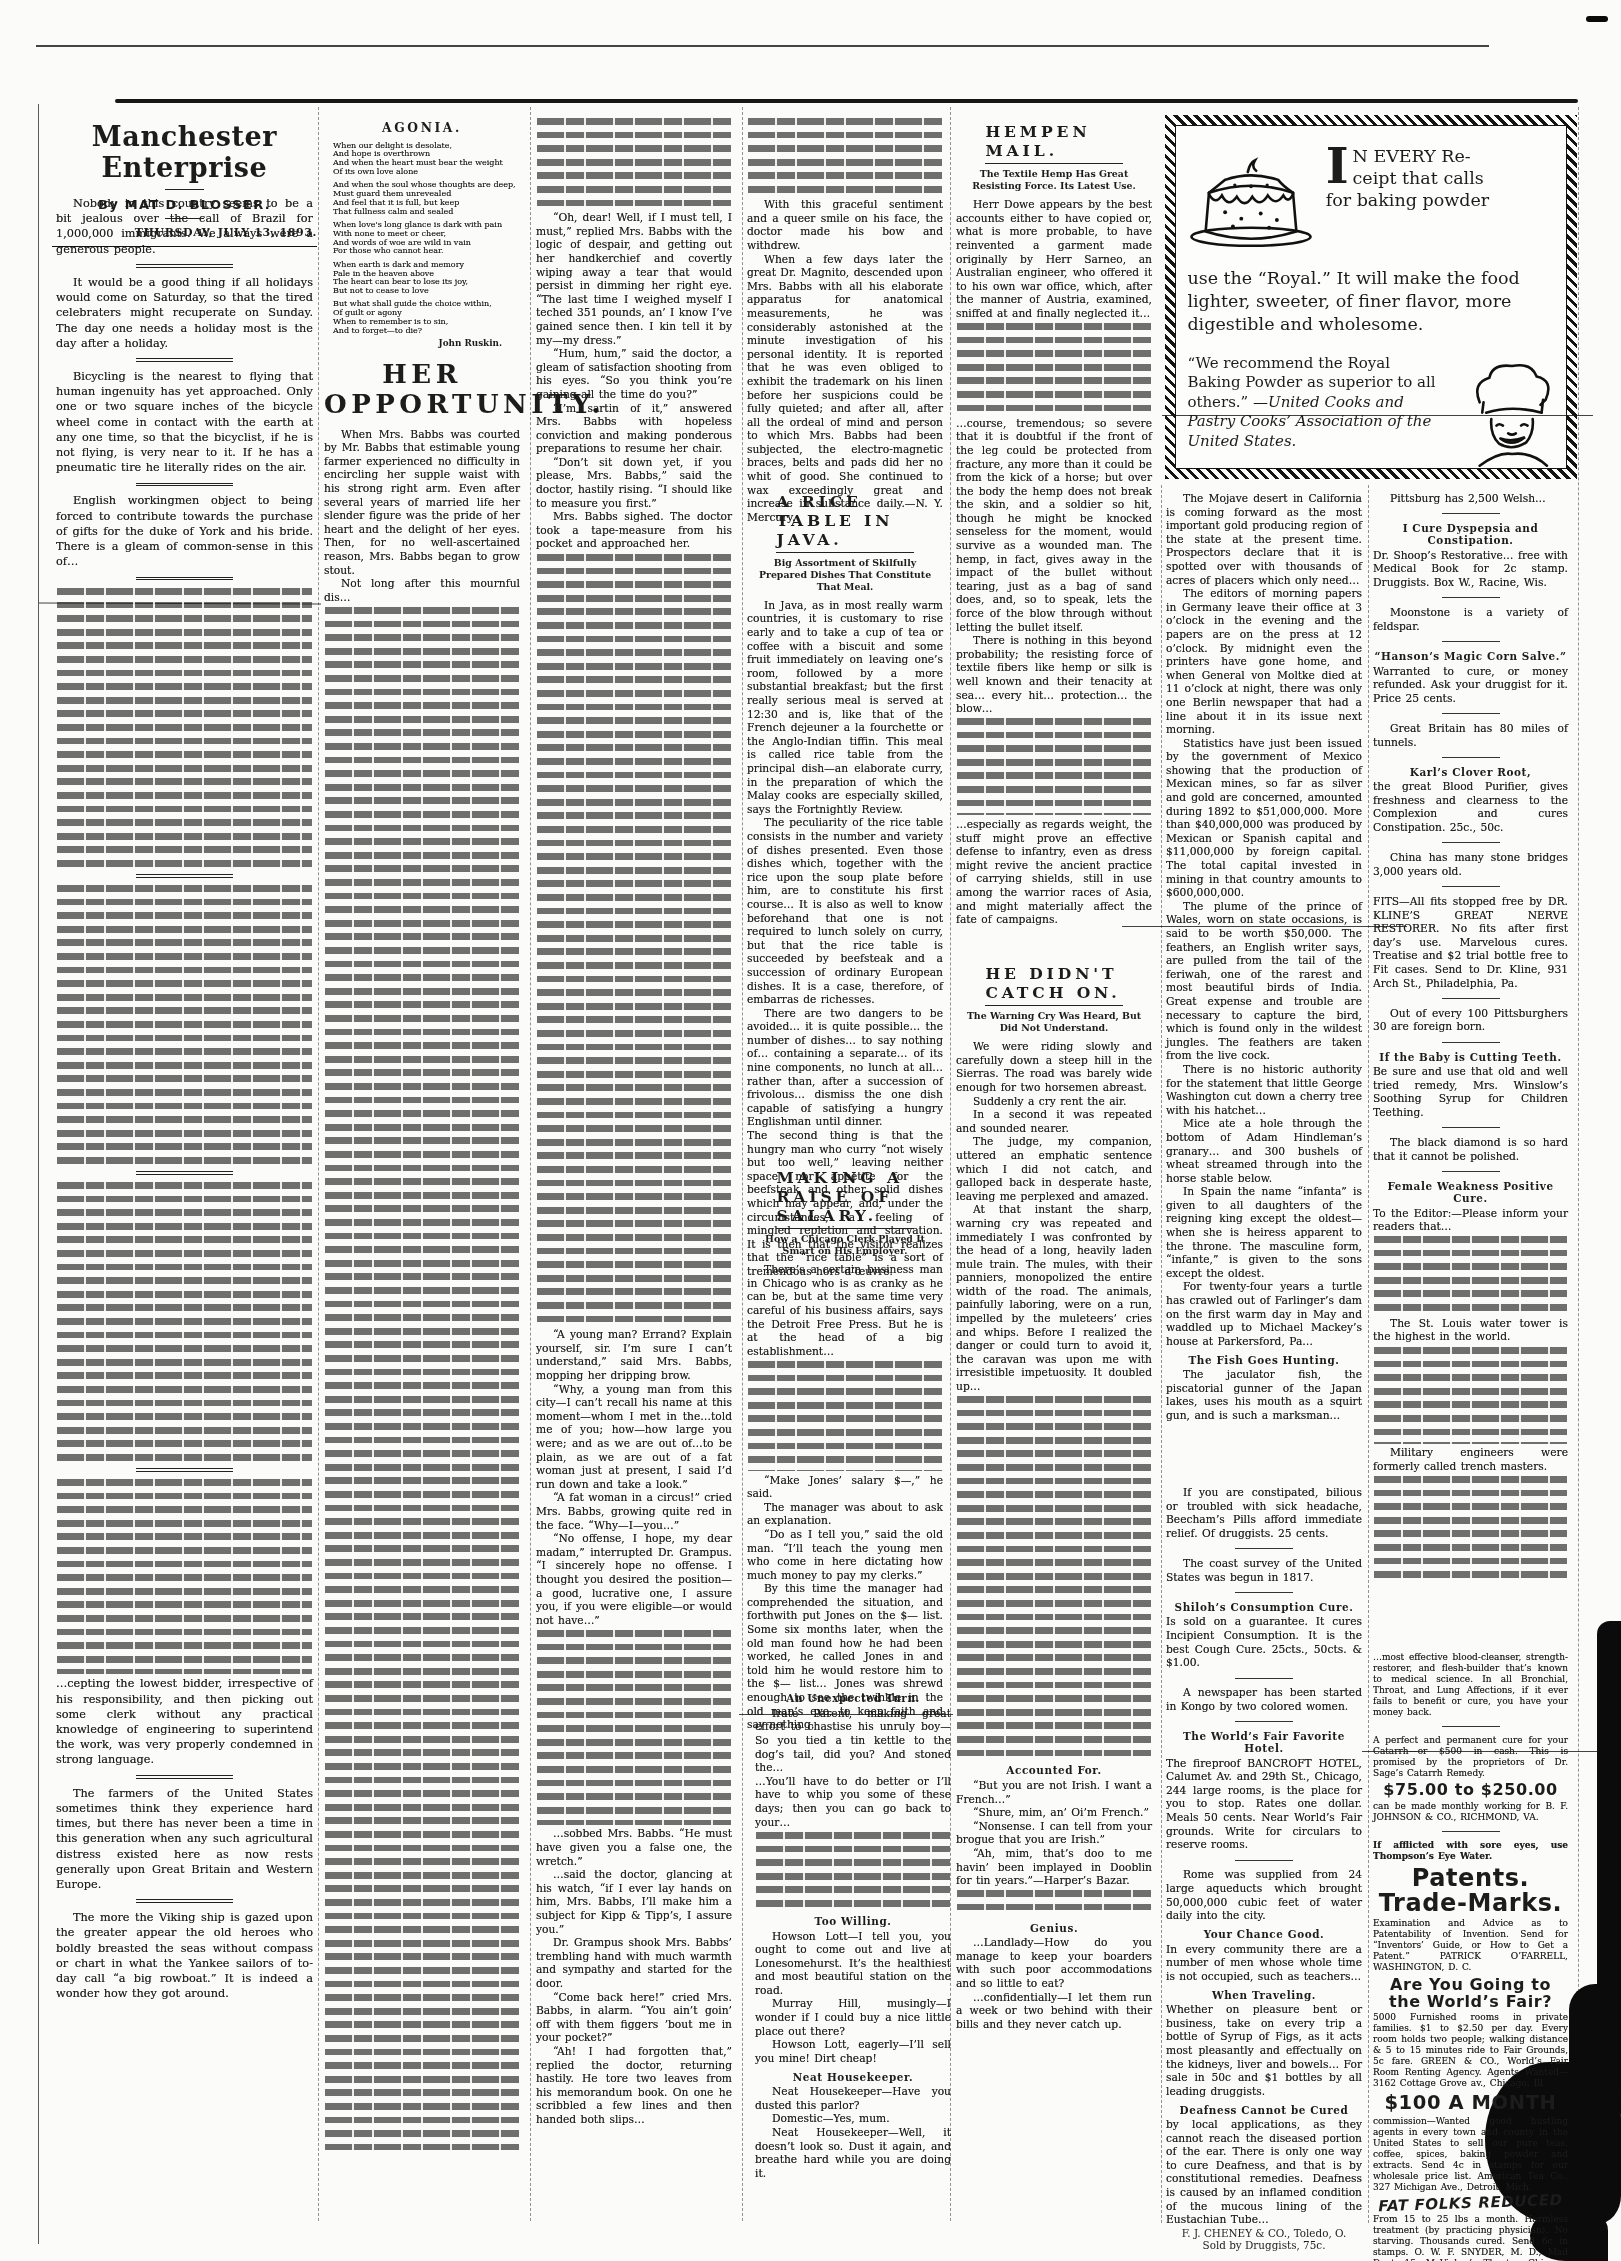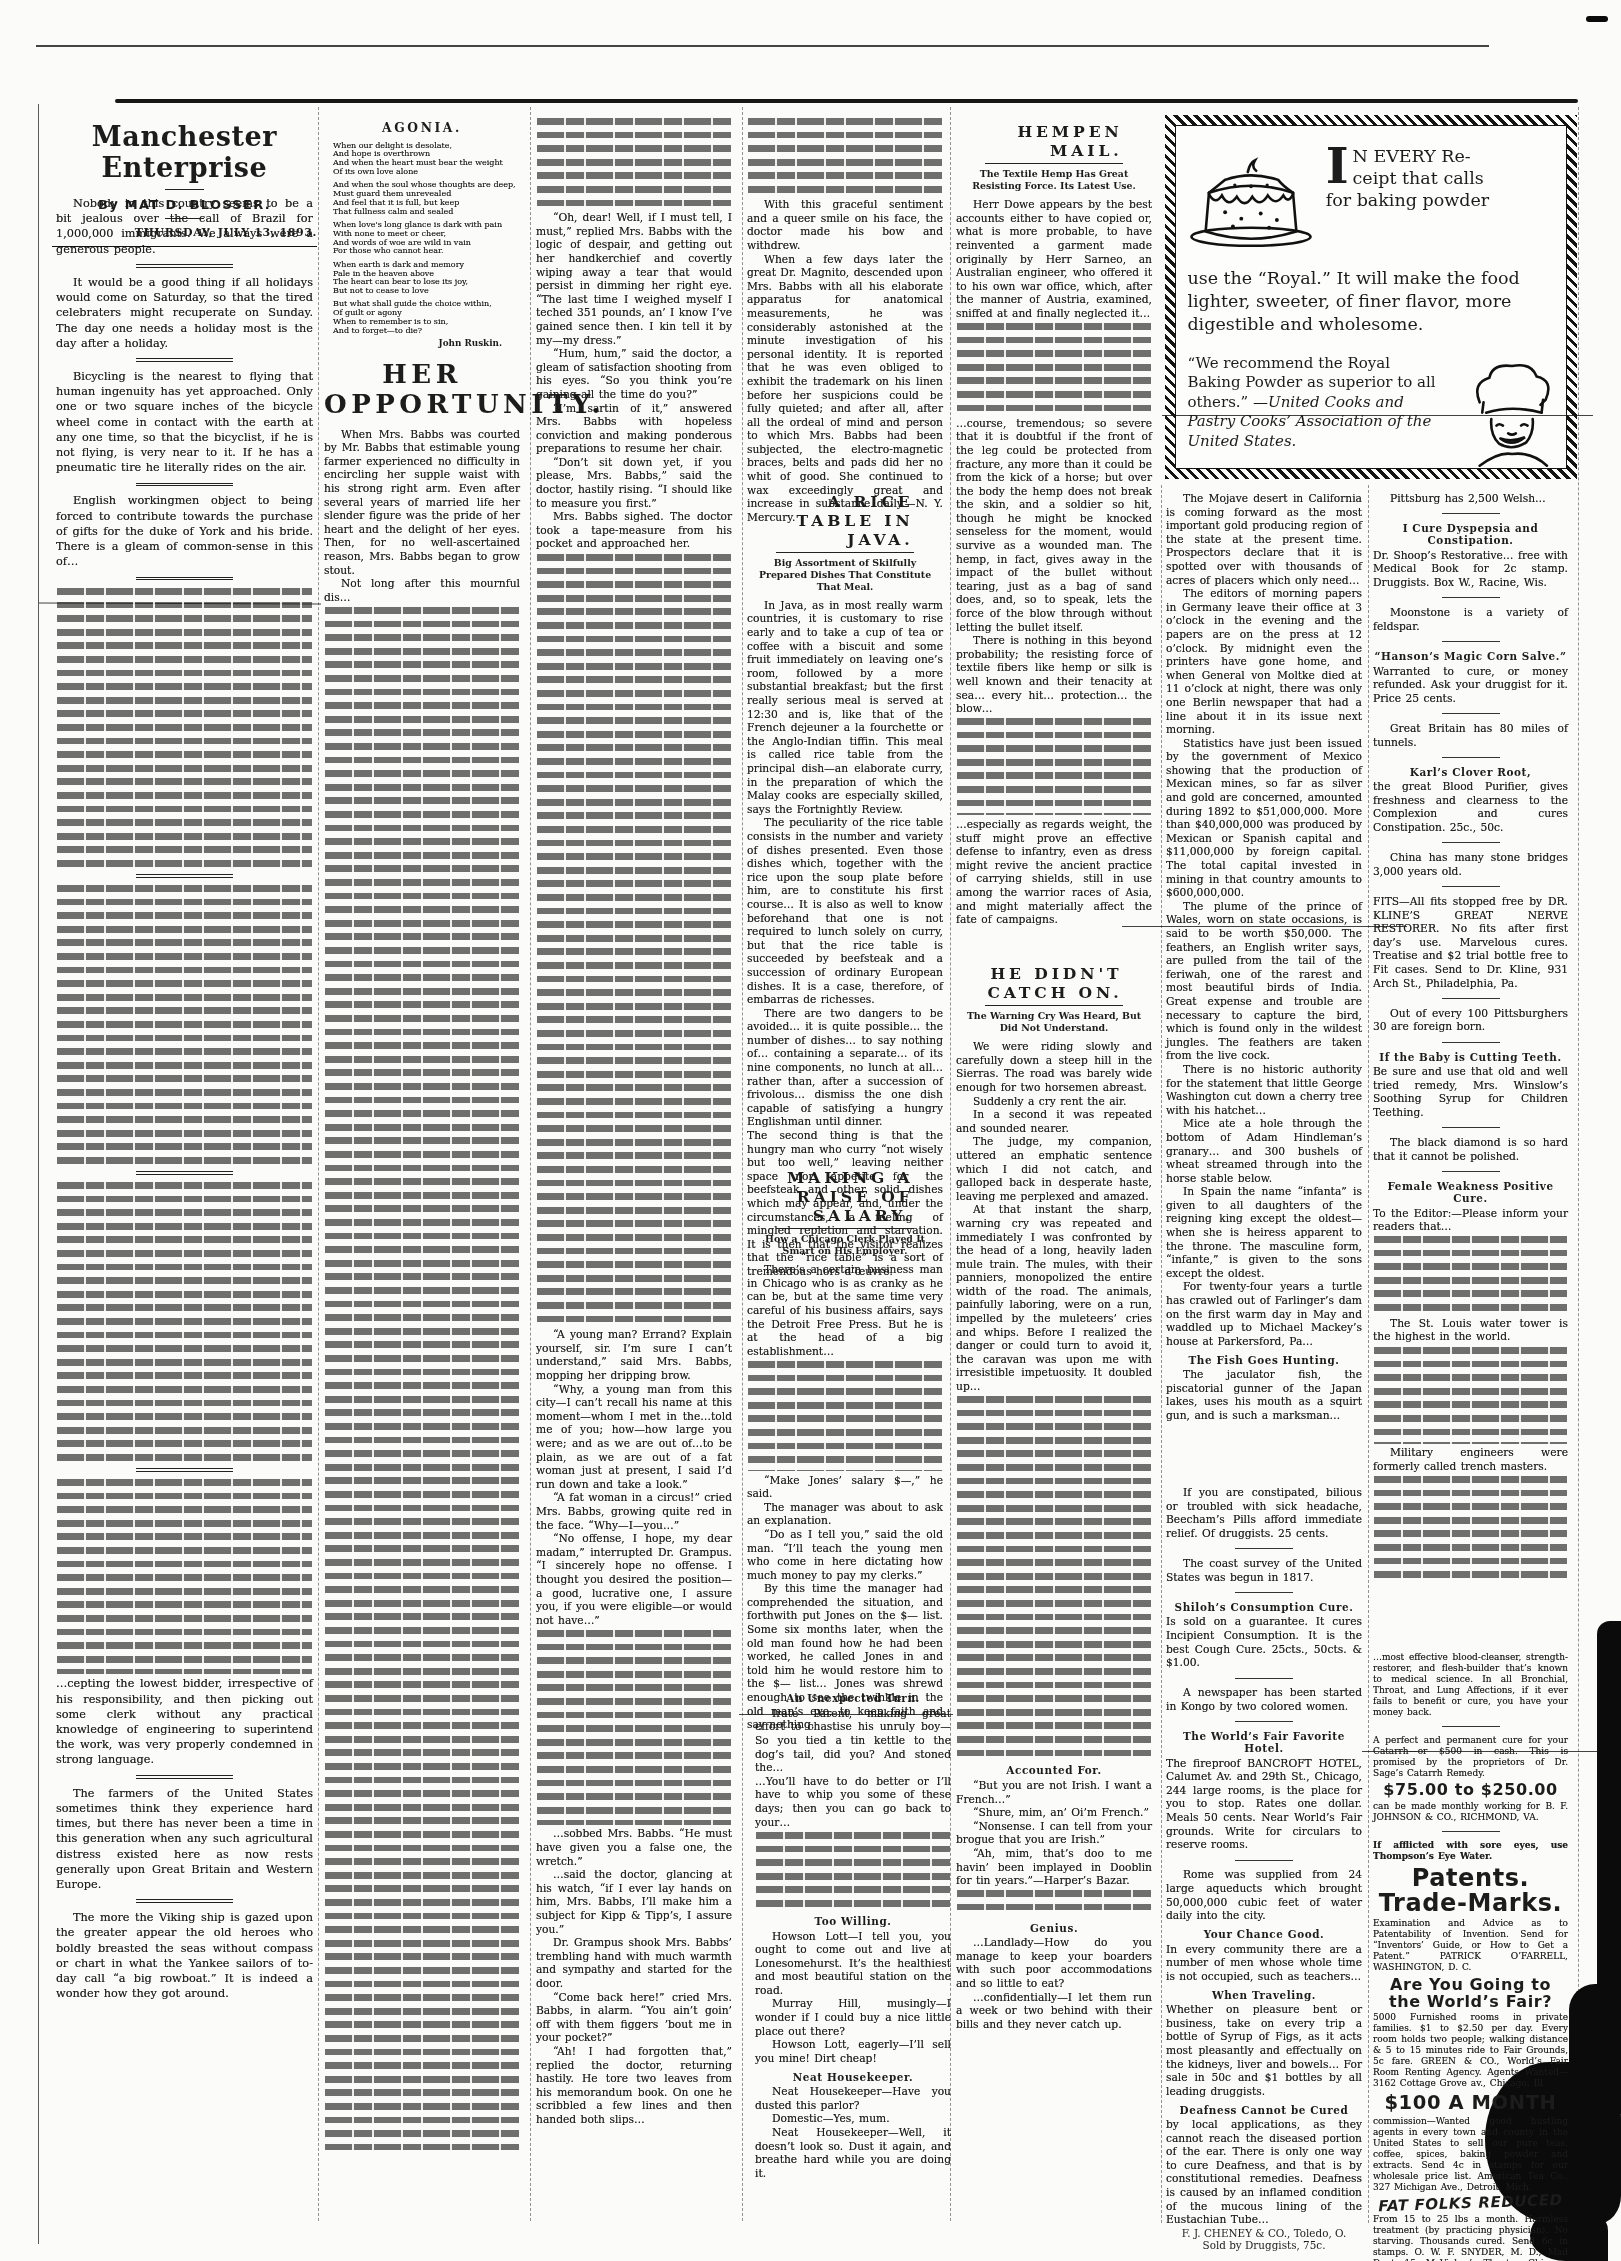--- a/index.html
+++ b/index.html
@@ -7,21 +7,21 @@
        font-family:"DejaVu Serif","Liberation Serif",serif;color:#1c1c1c;}
   #page{position:absolute;inset:0;}
   .col{position:absolute;}
   
   .it-p,.it-pc{font-size:10.7px;line-height:13.6px;text-align:justify;color:#1e1e1e;
       text-shadow:0 0 0.3px rgba(10,10,10,.55);word-spacing:1px;}
   .it-p{text-indent:17px;}
   .wide .it-p,.wide .it-pc{font-size:11.3px;line-height:15.2px;}
   .it-h1{font-size:26px;font-weight:bold;letter-spacing:4.5px;text-align:center;margin:10.4px 0 9px;
       font-family:"DejaVu Serif",serif;}
-  .it-h2{font-size:15.6px;font-weight:bold;letter-spacing:3.9px;text-align:right;margin:6.5px 0 2.6px;
+  .it-h2{font-size:15.6px;font-weight:bold;letter-spacing:3.9px;text-align:left;margin:6.5px 0 2.6px;
       border-bottom:1.3px solid #222;padding-bottom:3.9px;width:70%;margin-left:auto;margin-right:auto;}
   .it-sub{font-size:9.4px;font-weight:bold;text-align:center;margin:3.9px 5.2px 6.5px;line-height:11.7px;}
   .it-ih{font-size:10.4px;font-weight:bold;text-align:center;margin:5.2px 0 2.6px;letter-spacing:0.6px;}
   .it-ptitle{font-size:12.3px;font-weight:bold;text-align:center;letter-spacing:2.6px;margin:5.2px 0 6.5px;}
   .it-poem{font-size:8px;line-height:8.8px;margin-left:9px;text-shadow:0 0 0.3px rgba(10,10,10,.5);}
   .poem-gap{height:4.5px;}
   .poem-ind{margin-left:0;}
   .it-attrib{font-size:8.8px;text-align:right;margin:2.6px 18px 3.9px 0;font-weight:bold;}
   .it-rule{width:58px;border-top:0.6px solid #333;margin:7.8px auto;}
   .it-drule{width:97px;border-top:0.6px solid #222;border-bottom:0.6px solid #222;height:1.9px;margin:7.1px auto;}

